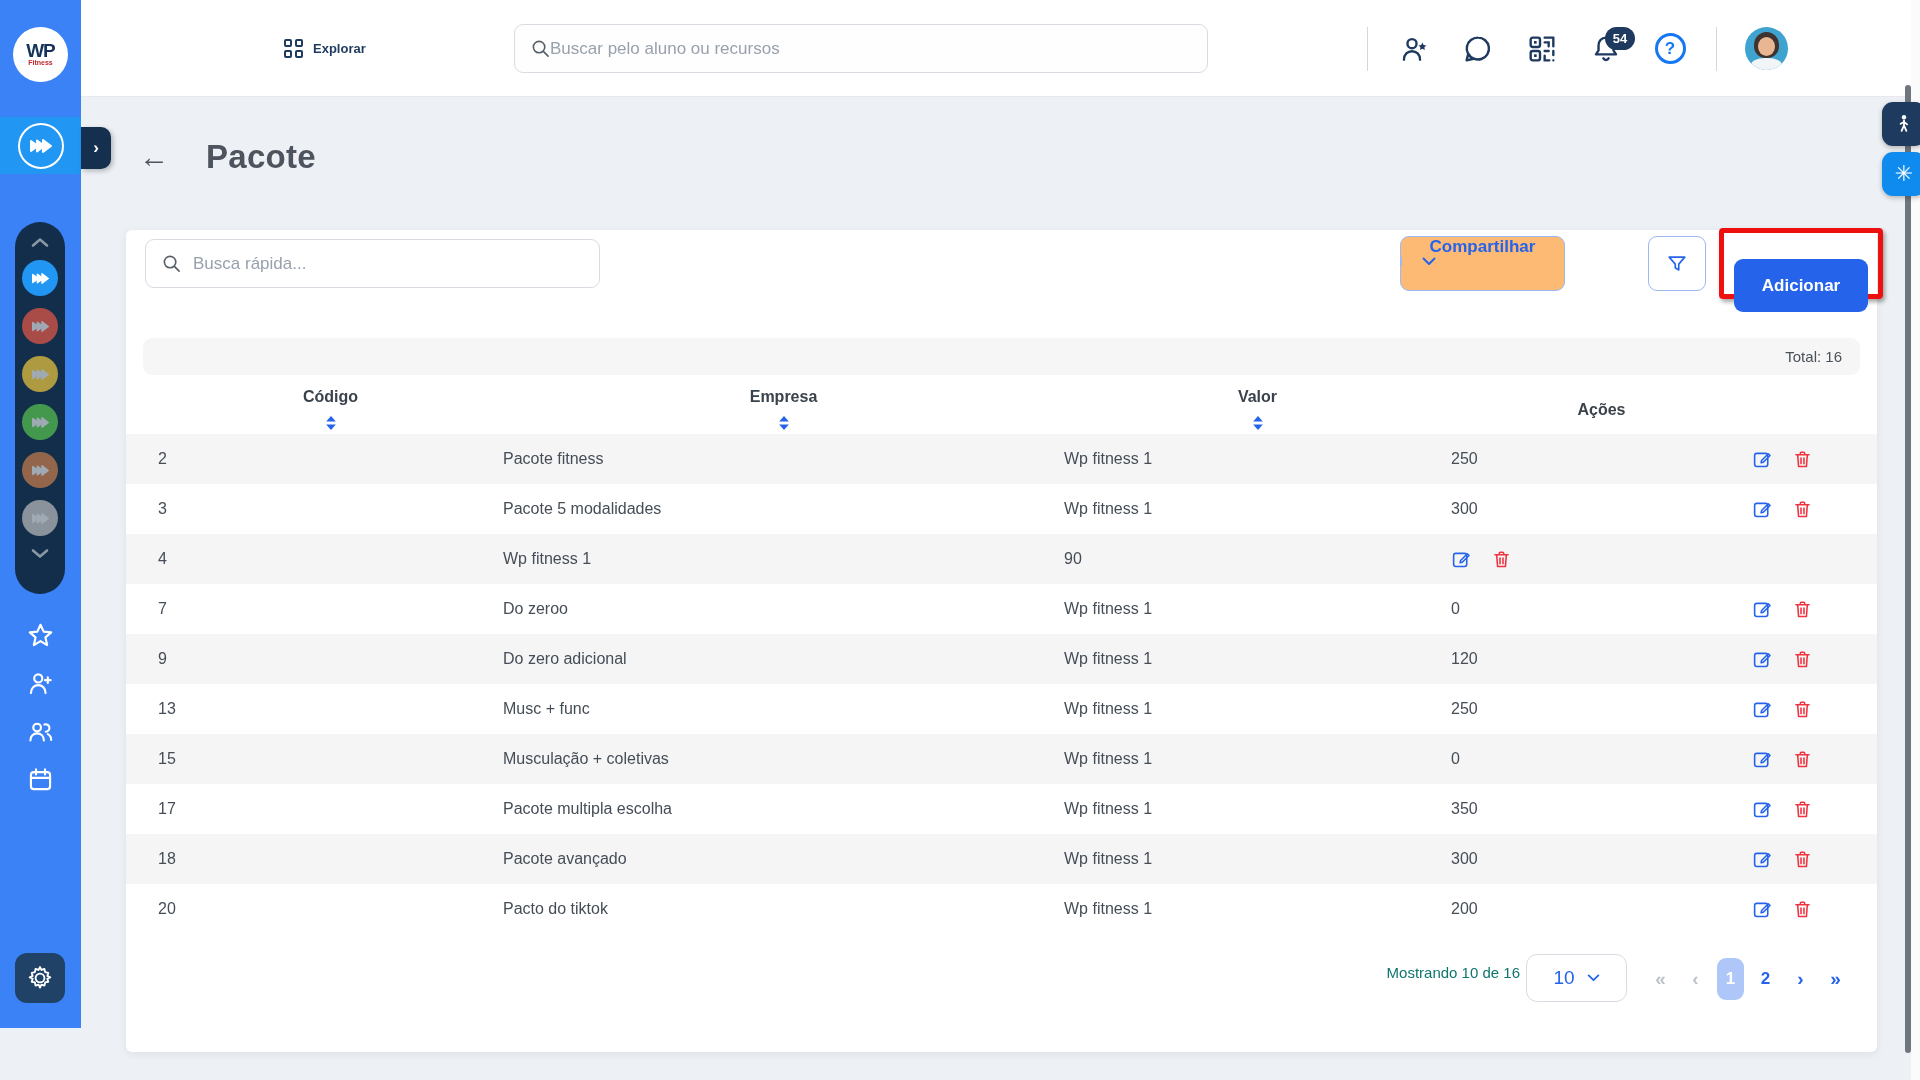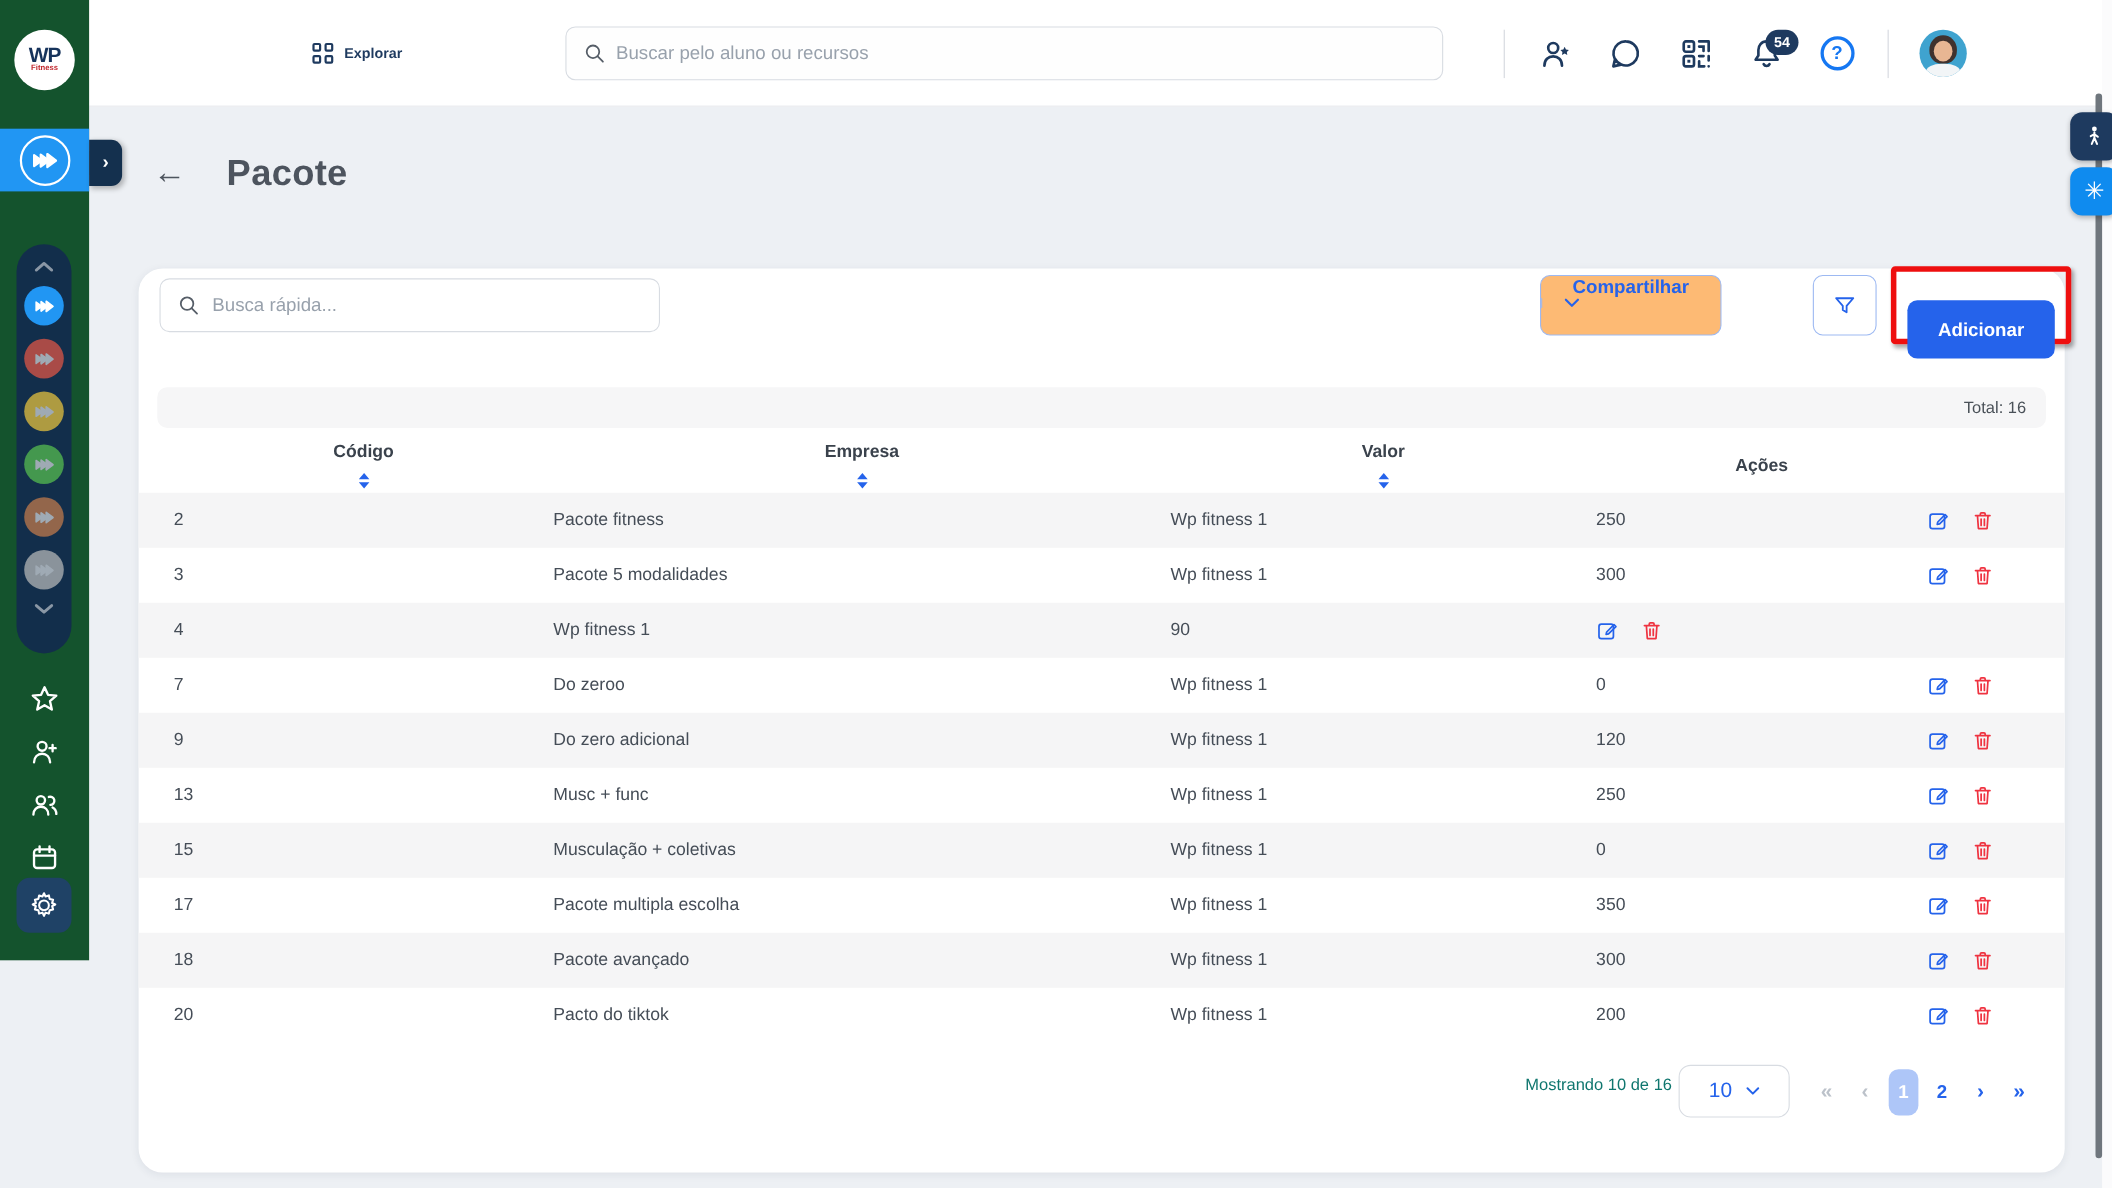--- a/index.html
+++ b/index.html
@@ -1,58 +1,58 @@
 <!DOCTYPE html>
 <html><head>
 <meta charset="utf-8">
 <style>
   * { margin:0; padding:0; box-sizing:border-box; }
   html,body { width:1920px; height:1080px; overflow:hidden; }
   body { font-family:"Liberation Sans","DejaVu Sans",sans-serif; background:#EDF0F4; position:relative; color:#454D57; }
 
   
-  .sidebar { position:absolute; left:0; top:0; width:81px; height:873px; background:#14532d; z-index:30; }
+  .sidebar { position:absolute; left:0; top:0; width:81px; height:1028px; background:#3b82f6; z-index:30; }
   .brand-circle { position:absolute; left:13px; top:27px; width:55px; height:55px; border-radius:50%; background:#fff; display:flex; flex-direction:column; align-items:center; justify-content:center; }
   .brand-wp { font-size:19px; font-weight:800; color:#16335B; letter-spacing:-1px; line-height:16px; }
   .brand-fit { font-size:7px; font-weight:800; color:#C0272D; }
   .active-ws { position:absolute; left:0; top:117px; width:81px; height:57px; background:#2196F3; display:flex; align-items:center; justify-content:center; }
   .active-ws-ring { width:46px; height:46px; border-radius:50%; border:2px solid #fff; display:flex; align-items:center; justify-content:center; }
   .expand-tab { position:absolute; left:81px; top:127px; width:30px; height:42px; background:#14304E; border-radius:0 10px 10px 0; display:flex; align-items:center; justify-content:center; color:#fff; font-size:17px; font-weight:700; cursor:pointer; box-shadow:2px 2px 5px rgba(0,0,0,.25); }
   .ws-pill { position:absolute; left:15px; top:222px; width:50px; height:372px; background:#122E4B; border-radius:26px; display:flex; flex-direction:column; align-items:center; padding:15px 0; gap:12px; }
   .ws-chev { width:18px; height:11px; flex:0 0 auto; cursor:pointer; }
   .ws-circle { width:36px; height:36px; border-radius:50%; display:flex; align-items:center; justify-content:center; cursor:pointer; flex:0 0 auto; }
   .side-menu { position:absolute; left:0; top:622px; width:81px; display:flex; flex-direction:column; align-items:center; gap:21px; }
   .side-menu .mi { width:27px; height:27px; cursor:pointer; }
   .gear-btn { position:absolute; left:15px; bottom:25px; width:50px; height:50px; border-radius:12px; background:#1F4266; display:flex; align-items:center; justify-content:center; cursor:pointer; }
 
   
   .topbar { position:absolute; left:81px; top:0; width:1839px; height:97px; background:#fff; border-bottom:1px solid #E7E9ED; z-index:20; }
   .explore { position:absolute; left:203px; top:0; height:97px; display:flex; align-items:center; gap:9px; cursor:pointer; }
   .explore-label { font-size:13px; font-weight:700; color:#1E3A5F; }
   .grid-ico { width:20px; height:20px; display:grid; grid-template-columns:8px 8px; grid-template-rows:8px 8px; gap:3px; }
   .grid-ico span { border:2px solid #1E3A5F; border-radius:2px; }
-  .g-search { position:absolute; left:433px; top:24px; width:798px; height:49px; border:1px solid #D8DCE2; border-radius:9px; background:#FEFEFE; display:flex; align-items:center; padding:0 16px; gap:10px; }
+  .g-search { position:absolute; left:433px; top:24px; width:694px; height:49px; border:1px solid #D8DCE2; border-radius:9px; background:#FEFEFE; display:flex; align-items:center; padding:0 16px; }
   .g-search input { border:none; outline:none; flex:1; font-size:17px; font-family:inherit; color:#454D57; background:transparent; }
   .g-search input::placeholder { color:#98A1AC; }
   .top-icons { position:absolute; right:132px; top:0; height:97px; display:flex; align-items:center; gap:28px; }
   .ti { width:36px; height:36px; display:flex; align-items:center; justify-content:center; cursor:pointer; position:relative; }
   .vdiv { width:1px; height:44px; background:#D4D8DE; }
   .badge { position:absolute; top:-4px; left:17px; min-width:30px; height:23px; border-radius:12px; background:#1E3A5F; color:#fff; font-size:13px; font-weight:700; display:flex; align-items:center; justify-content:center; padding:0 6px; }
   .help-ring { width:31px; height:31px; border-radius:50%; border:3px solid #1577F2; color:#1577F2; font-weight:800; font-size:17px; display:flex; align-items:center; justify-content:center; }
   .avatar { width:43px; height:43px; border-radius:50%; background:#3FA3CF; overflow:hidden; position:relative; cursor:pointer; }
   .avatar .hair { position:absolute; left:9px; top:5px; width:25px; height:26px; border-radius:50% 50% 45% 45%; background:#40322E; }
   .avatar .face { position:absolute; left:13px; top:10px; width:17px; height:19px; border-radius:50%; background:#E8B693; }
   .avatar .shirt { position:absolute; left:6px; top:31px; width:31px; height:16px; border-radius:45% 45% 0 0; background:#F2F5F7; }
 
   
   .title-row { position:absolute; left:139px; top:138px; display:flex; align-items:center; gap:37px; }
   .back-arrow { font-size:30px; color:#4E555E; cursor:pointer; line-height:1; }
   .page-title { font-size:33px; font-weight:600; color:#4D545E; letter-spacing:.3px; }
 
-  .card { position:absolute; left:126px; top:244px; width:1751px; height:822px; background:#fff; border-radius:22px; box-shadow:0 2px 8px rgba(23,43,77,.07); }
+  .card { position:absolute; left:126px; top:230px; width:1751px; height:822px; background:#fff; border-radius:6px; box-shadow:0 2px 8px rgba(23,43,77,.07); }
 
   
   .q-search { position:absolute; left:19px; top:9px; width:455px; height:49px; border:1px solid #D8DCE2; border-radius:9px; display:flex; align-items:center; padding:0 16px; gap:12px; }
   .q-search input { border:none; outline:none; flex:1; font-size:17px; font-family:inherit; color:#454D57; }
   .q-search input::placeholder { color:#98A1AC; }
   .share-group { position:absolute; left:1274px; top:6px; height:55px; display:flex; border:1px solid #9DB9F2; border-radius:9px; overflow:hidden; background:#fdba74;flex-direction:column; }
   .share-main { width:163px; display:flex; align-items:center; justify-content:center; font-size:17px; font-weight:700; color:#2563EB; cursor:pointer; }
   .share-caret { width:55px; border-left:1px solid #9DB9F2; display:flex; align-items:center; justify-content:center; cursor:pointer; }
   .filter-btn { position:absolute; left:1522px; top:6px; width:58px; height:55px; border:1px solid #9DB9F2; border-radius:9px; background:#fff; display:flex; align-items:center; justify-content:center; cursor:pointer; }
   .add-annotation { position:absolute; left:1593px; top:-2px; width:164px; height:71px; border:5px solid #EE0F0F; border-radius:4px; box-shadow:2px 3px 4px rgba(0,0,0,.35); display:flex; align-items:center; justify-content:center; z-index:5; }

